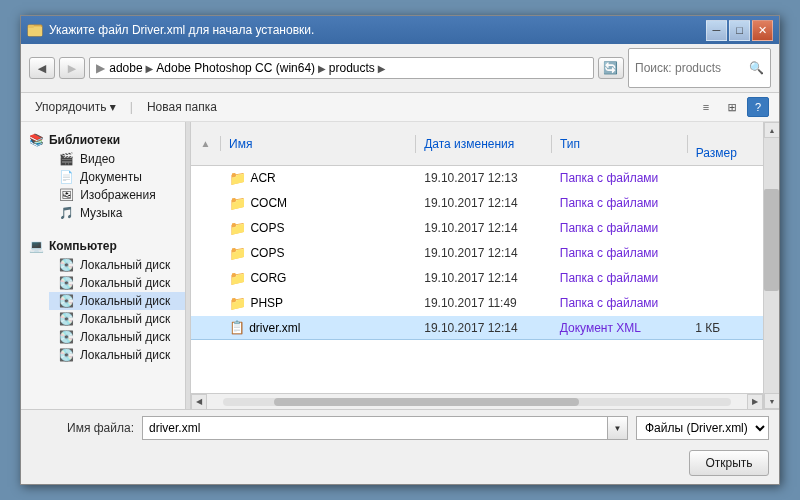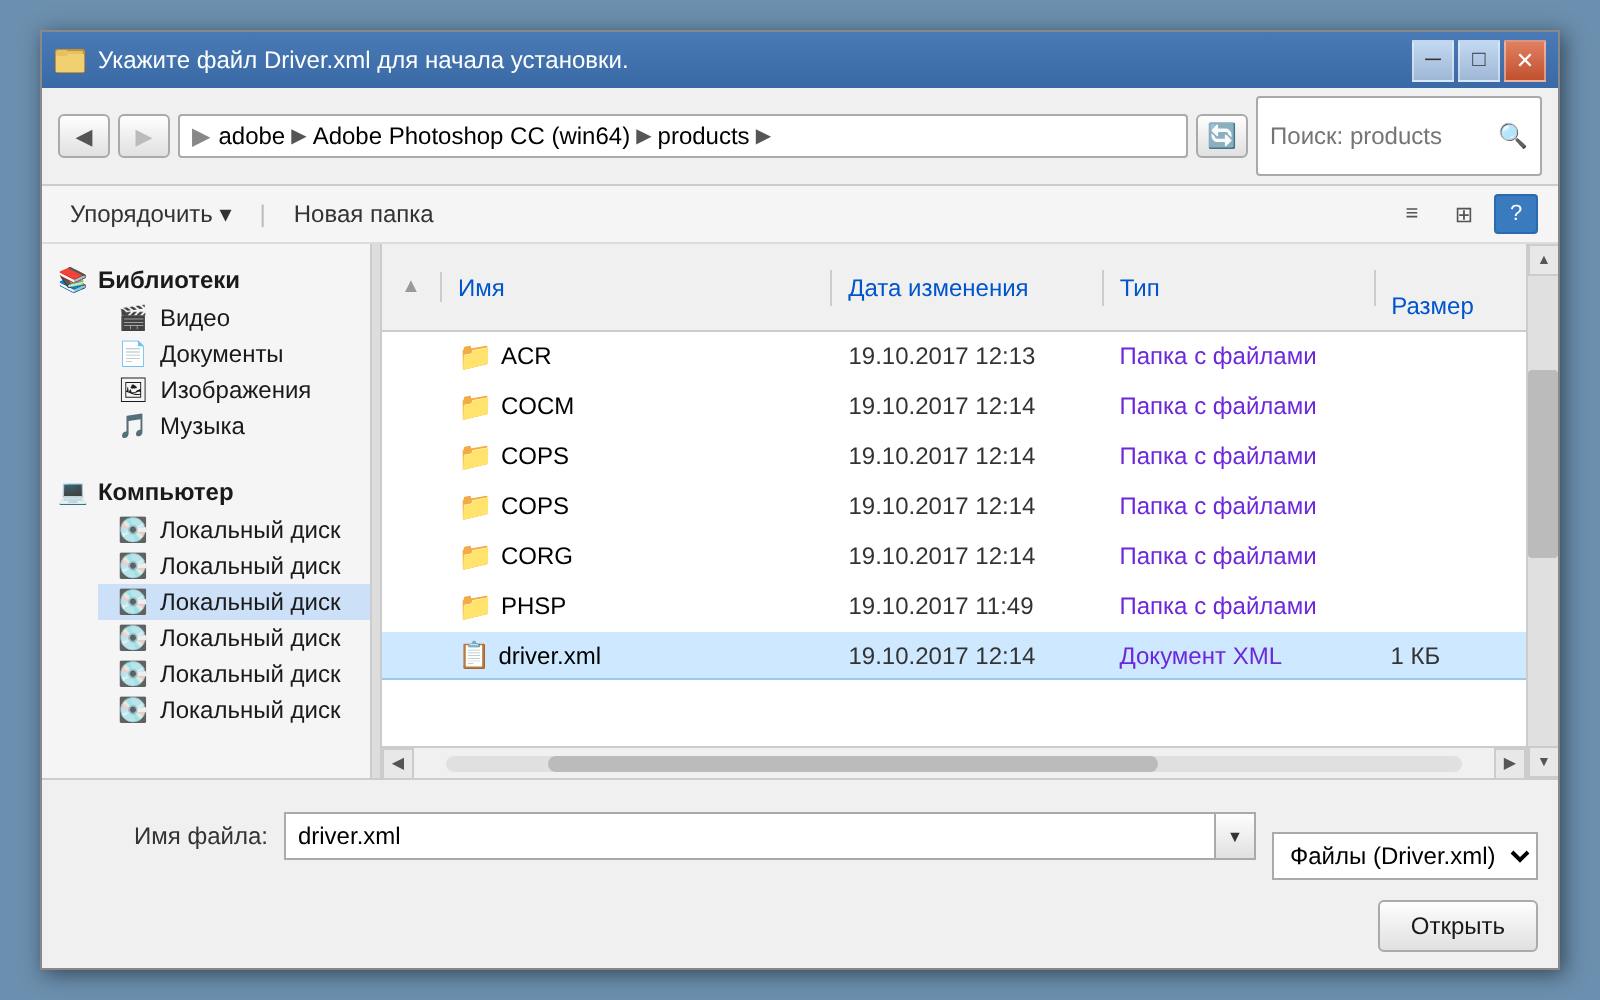--- a/index.html
+++ b/index.html
@@ -391,21 +391,20 @@
       display: flex;
       align-items: center;
       justify-content: center;
       cursor: pointer;
       font-size: 8px;
       color: #333;
     }
     .filetype-select-wrap {
       display: flex;
       align-items: center;
-      margin-top: 20px;
     }
     .filetype-select {
       height: 24px;
       border: 1px solid #aaa;
       background: white;
       font-size: 12px;
       padding: 0 4px;
       outline: none;
       min-width: 130px;
     }

